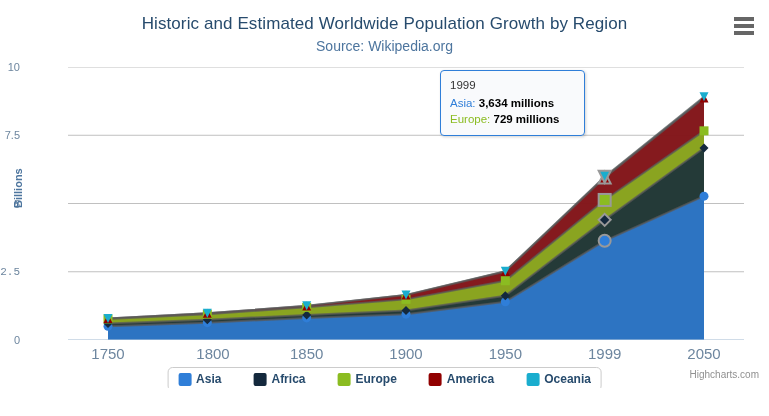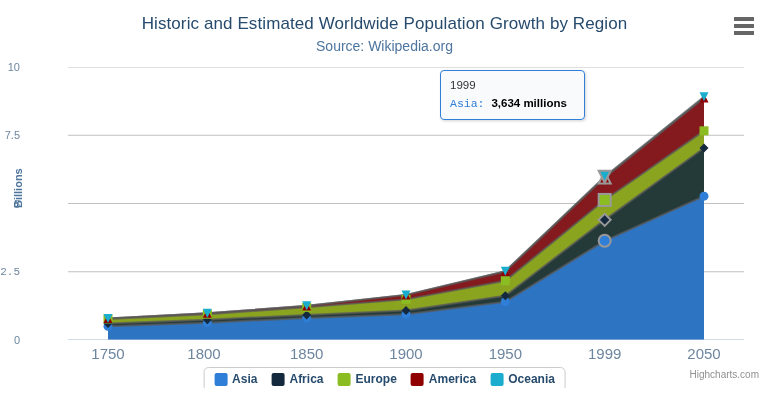--- a/index.html
+++ b/index.html
@@ -247,39 +247,40 @@
   <div class="y-axis-labels">
     <div id="ytick-host">
         <div class="ytick" style="top: 340px;">0</div>
         <div class="ytick" style="top: 271.75px; font-family: Liberation Mono, monospace;">2.5</div>
         <div class="ytick" style="top: 203.5px;">5</div>
         <div class="ytick" style="top: 135.25px;">7.5</div>
         <div class="ytick" style="top: 67px;">10</div>
       </div>
     <div id="xtick-host">
         <div class="xtick" style="left: 108px;">1750</div>
-        <div class="xtick" style="left: 204px;">1800</div>
+        <div class="xtick" style="left: 213px;">1800</div>
         <div class="xtick" style="left: 306.667px;">1850</div>
         <div class="xtick" style="left: 406px;">1900</div>
         <div class="xtick" style="left: 505.333px;">1950</div>
         <div class="xtick" style="left: 604.667px;">1999</div>
         <div class="xtick" style="left: 704px;">2050</div>
       </div>
     <div class="y-axis-title">Billions</div>
   </div>
 
   <div class="tooltip">
     <div class="tooltip-header">1999</div>
     <div id="tooltip-rows">
-        <div class="tooltip-row"><span class="tooltip-key" style="color: rgb(47, 126, 216); font-family: Liberation Mono, monospace;">Asia: </span><span class="tooltip-val">3,634 millions</span></div>
+        <div class="tooltip-row"><span class="tooltip-key" style="color: rgb(47, 126, 216);">Asia: </span><span class="tooltip-val">3,634 millions</span></div>
+        <div class="tooltip-row"><span class="tooltip-key" style="color: rgb(139, 188, 33);">Europe: </span><span class="tooltip-val">729 millions</span></div>
       </div>
   </div>
 
   <div class="legend">
-    <div id="legend-host" style="display:flex;align-items:center;gap:14px;">
+    <div id="legend-host" style="display:flex;align-items:center;gap:32px;">
         <div class="legend-item">
           <span class="legend-swatch" style="background: rgb(47, 126, 216);"></span>
           <span>Asia</span>
         </div>
         <div class="legend-item">
           <span class="legend-swatch" style="background: rgb(20, 41, 61);"></span>
           <span>Africa</span>
         </div>
         <div class="legend-item">
           <span class="legend-swatch" style="background: rgb(139, 188, 33);"></span>

